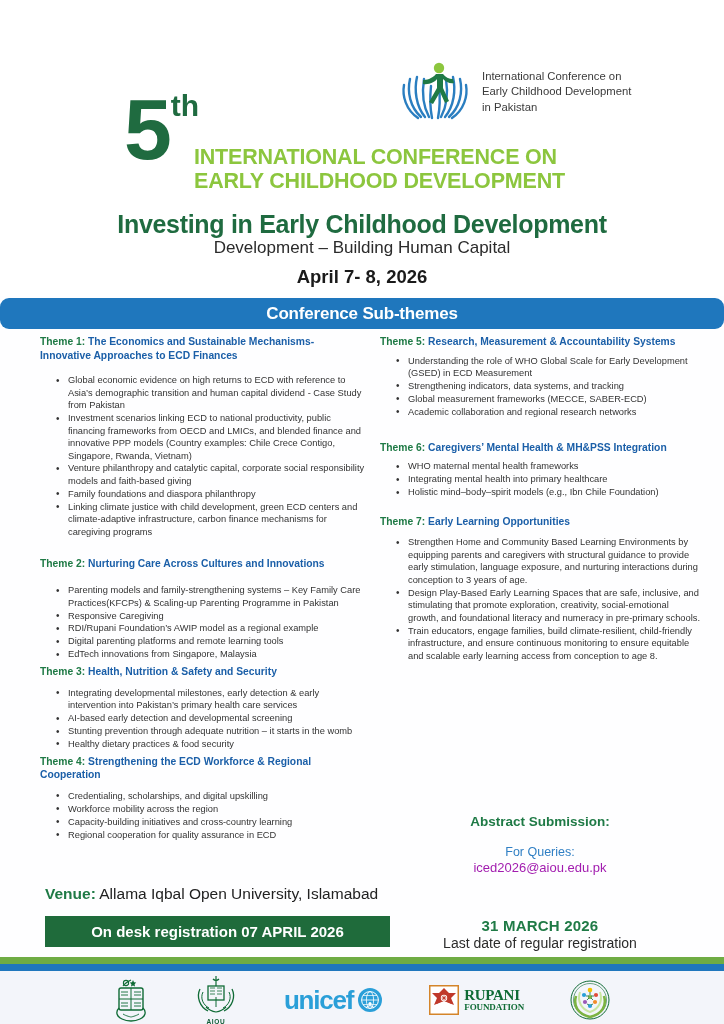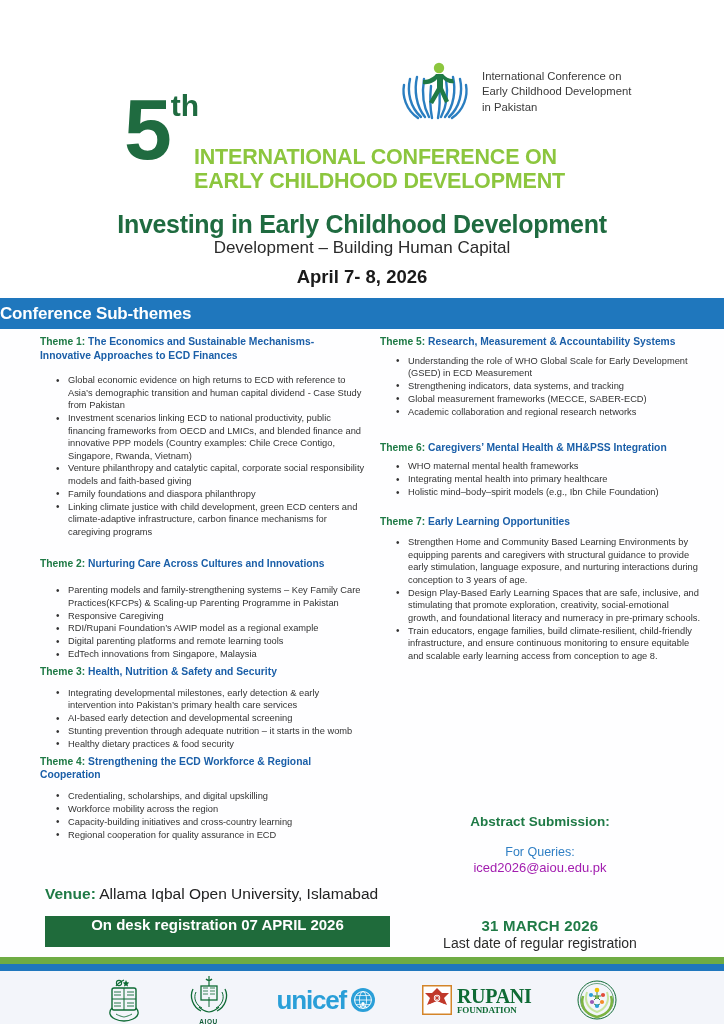--- a/index.html
+++ b/index.html
@@ -114,20 +114,22 @@
   
   .band {
     position: absolute;
     top: 282px;
     left: 0;
     width: 724px;
     height: 31px;
     background: #1f77bd;
     display: flex;
     align-items: center;
+    justify-content: center;
+    border-radius: 9px;
   }
   .band-title {
     color: #ffffff;
     font-size: 17px;
     font-weight: bold;
     letter-spacing: -0.2px;
     font-family: "Liberation Sans", sans-serif;
   }
 
   
@@ -246,20 +248,21 @@
 
   .reg-btn {
     position: absolute;
     left: 45px;
     top: 587px;
     width: 345px;
     height: 31px;
     background: #1f6b3b;
     color: #ffffff;
     display: flex;
+    align-items: center;
     justify-content: center;
     font-size: 15px;
     font-weight: bold;
     font-family: "Liberation Sans", sans-serif;
     border: none;
     cursor: pointer;
   }
 
   
   .stripe-green {
@@ -308,21 +311,21 @@
   .unicef-word {
     color: #2a9fd8;
     font-size: 26px;
     font-weight: bold;
     letter-spacing: -1.2px;
     font-family: "Liberation Sans", sans-serif;
   }
   .rupani-word {
     display: flex; flex-direction: column; line-height: 1;
   }
-  .rupani-1 { color: #0f6b35; font-size: 20px; font-weight: bold; font-family: "Liberation Serif", serif; letter-spacing: -0.3px;}
+  .rupani-1 { color: #0f6b35; font-size: 15px; font-weight: bold; font-family: "Liberation Serif", serif; letter-spacing: -0.3px;}
   .rupani-2 { color: #0f6b35; font-size: 9px; font-weight: bold; font-family: "Liberation Serif", serif; letter-spacing: -0.1px;}
 </style>
 </head>
 <body>
 
 <div id="poster">
 
   <div class="header">
 
     <div class="logo-block">

